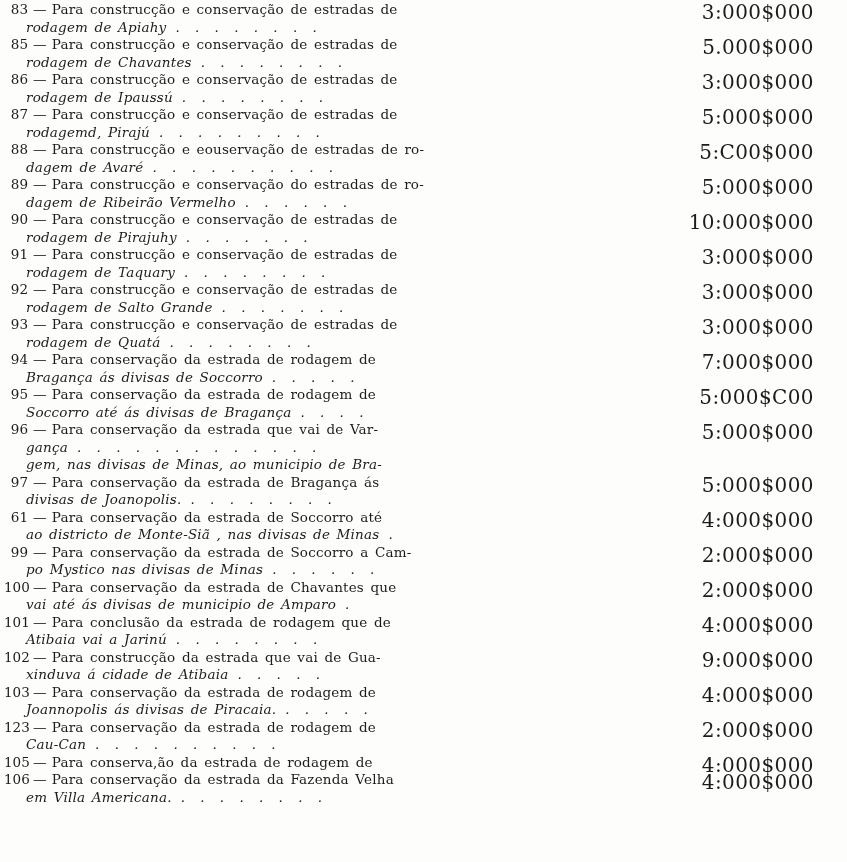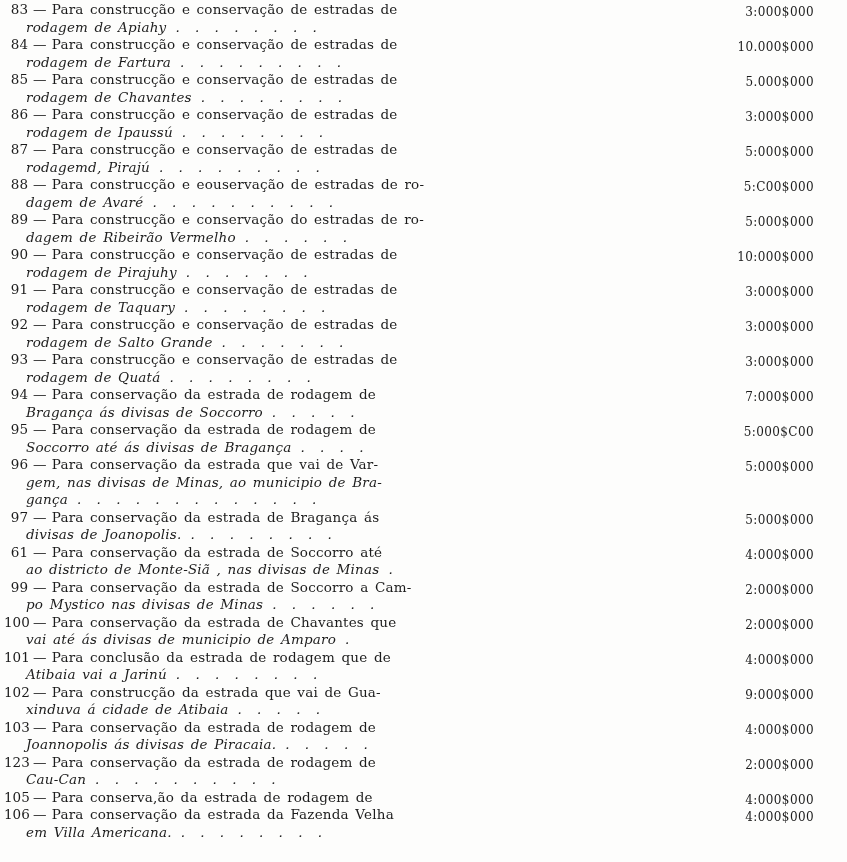--- a/index.html
+++ b/index.html
@@ -51,21 +51,21 @@
   }
   .leader {
     word-spacing: 11px;
     margin-left: 9px;
     letter-spacing: 0;
   }
   .value {
     flex: 1 1 auto;
     text-align: right;
     padding-right: 33px;
-    font-size: 12px;
+    font-size: 20px;
     line-height: 17.5px;
     letter-spacing: 0.4px;
     transform: translateY(3px);
     white-space: nowrap;
   }
 </style>
 </head>
 <body>
 
 <div class="page">
@@ -73,29 +73,20 @@
   <div class="row">
     <div class="item-text">
       <div class="line first-line">
         <span class="num">83</span><span class="dash">—</span><span class="ftext">Para construcção e conservação de estradas de</span>
       </div>
     <div class="line cont">rodagem de Apiahy<span class="leader">. . . . . . . .</span></div>
         </div>
     <div class="value">3:000$000</div>
   </div>
 
-  <div class="row">
-    <div class="item-text">
-      <div class="line first-line">
-        <span class="num">84</span><span class="dash">—</span><span class="ftext">Para construcção e conservação de estradas de</span>
-      </div>
-    <div class="line cont">rodagem de Fartura<span class="leader">. . . . . . . . .</span></div>
-        </div>
-    <div class="value">10.000$000</div>
-  </div>
 
   <div class="row">
     <div class="item-text">
       <div class="line first-line">
         <span class="num">85</span><span class="dash">—</span><span class="ftext">Para construcção e conservação de estradas de</span>
       </div>
     <div class="line cont">rodagem de Chavantes<span class="leader">. . . . . . . .</span></div>
         </div>
     <div class="value">5.000$000</div>
   </div>
@@ -198,22 +189,22 @@
     <div class="line cont">Soccorro até ás divisas de Bragança<span class="leader">. . . .</span></div>
         </div>
     <div class="value">5:000$C00</div>
   </div>
 
   <div class="row">
     <div class="item-text">
       <div class="line first-line">
         <span class="num">96</span><span class="dash">—</span><span class="ftext">Para conservação da estrada que vai de Var-</span>
       </div>
-    <div class="line cont">gem, nas divisas de Minas, ao municipio de Bra-</div>
-          <div class="line cont">gança<span class="leader">. . . . . . . . . . . . .</span></div>
+    <div class="line cont">gança<span class="leader">. . . . . . . . . . . . .</span></div>
+          <div class="line cont">gem, nas divisas de Minas, ao municipio de Bra-</div>
         </div>
     <div class="value">5:000$000</div>
   </div>
 
   <div class="row">
     <div class="item-text">
       <div class="line first-line">
         <span class="num">97</span><span class="dash">—</span><span class="ftext">Para conservação da estrada de Bragança ás</span>
       </div>
     <div class="line cont">divisas de Joanopolis.<span class="leader">. . . . . . . .</span></div>

